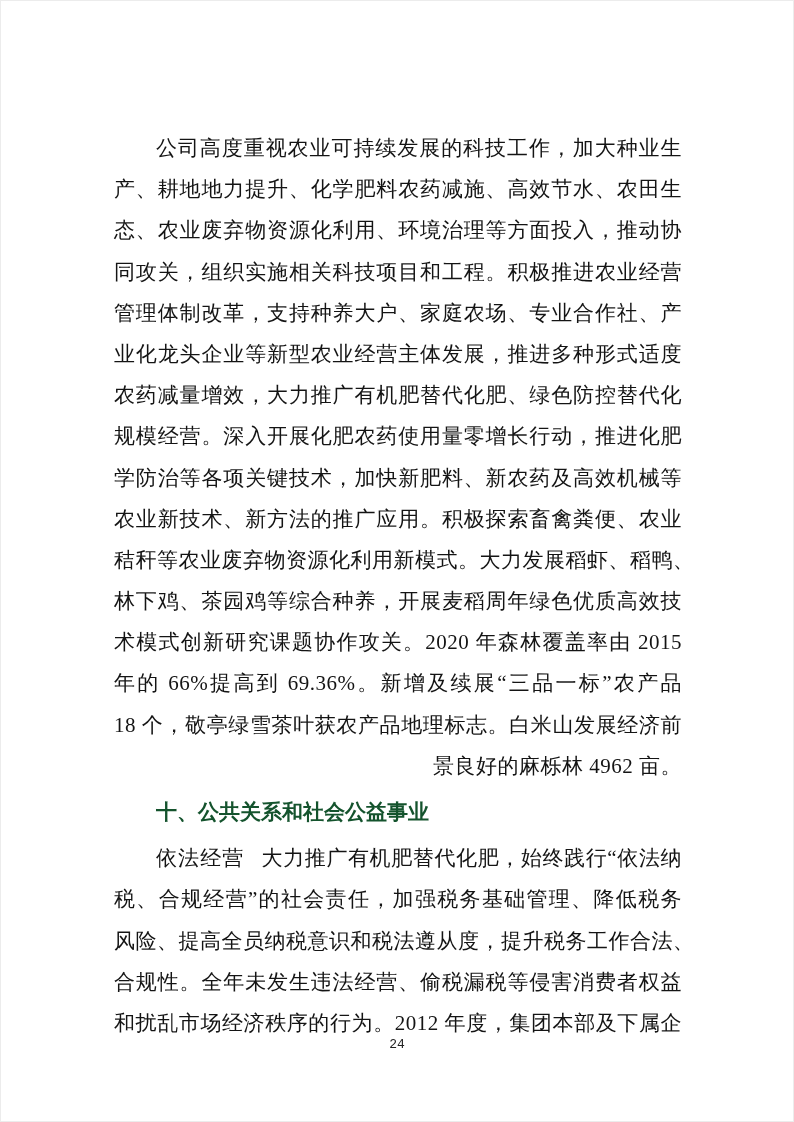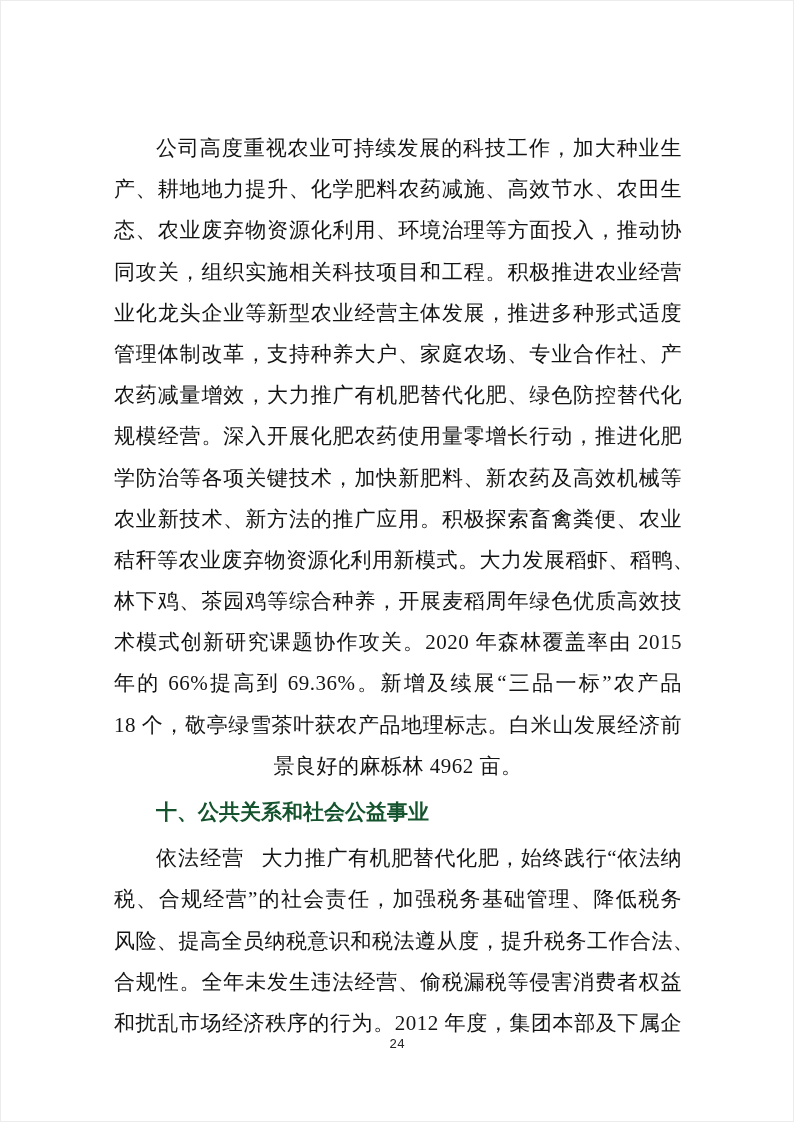--- a/index.html
+++ b/index.html
@@ -20,21 +20,21 @@
     left: 113px;
     top: 97px;
     width: 568px;
     margin-top: 30px;
   }
   .line {
     font-size: 21px;
     height: 41.2px;
     line-height: 41.2px;
     white-space: nowrap;
-    text-align: center;
+    text-align: right;
     letter-spacing: 0.5px;
   }
   .line.stretch {
     text-align: justify;
     text-align-last: justify;
     -moz-text-align-last: justify;
     text-justify: inter-character;
   }
   .line.indent { text-indent: 42px; }
   .section-heading {
@@ -69,22 +69,22 @@
 <body>
 
 <div class="page">
   <div class="text-block">
 
     <div>
         <div class="line stretch indent">公司高度重视农业可持续发展的科技工作，加大种业生</div>
         <div class="line stretch">产、耕地地力提升、化学肥料农药减施、高效节水、农田生</div>
         <div class="line stretch">态、农业废弃物资源化利用、环境治理等方面投入，推动协</div>
         <div class="line stretch">同攻关，组织实施相关科技项目和工程。积极推进农业经营</div>
+        <div class="line stretch">管理体制改革，支持种养大户、家庭农场、专业合作社、产</div>
         <div class="line stretch">业化龙头企业等新型农业经营主体发展，推进多种形式适度</div>
-        <div class="line stretch">管理体制改革，支持种养大户、家庭农场、专业合作社、产</div>
         <div class="line stretch">农药减量增效，大力推广有机肥替代化肥、绿色防控替代化</div>
         <div class="line stretch">规模经营。深入开展化肥农药使用量零增长行动，推进化肥</div>
         <div class="line stretch">学防治等各项关键技术，加快新肥料、新农药及高效机械等</div>
         <div class="line stretch">农业新技术、新方法的推广应用。积极探索畜禽粪便、农业</div>
         <div class="line stretch">秸秆等农业废弃物资源化利用新模式。大力发展稻虾、稻鸭、</div>
         <div class="line stretch">林下鸡、茶园鸡等综合种养，开展麦稻周年绿色优质高效技</div>
         <div class="line stretch">术模式创新研究课题协作攻关。2020 年森林覆盖率由 2015</div>
         <div class="line stretch">年的 66%提高到 69.36%。新增及续展“三品一标”农产品</div>
         <div class="line stretch">18 个，敬亭绿雪茶叶获农产品地理标志。白米山发展经济前</div>
         <div class="line">景良好的麻栎林 4962 亩。</div>

